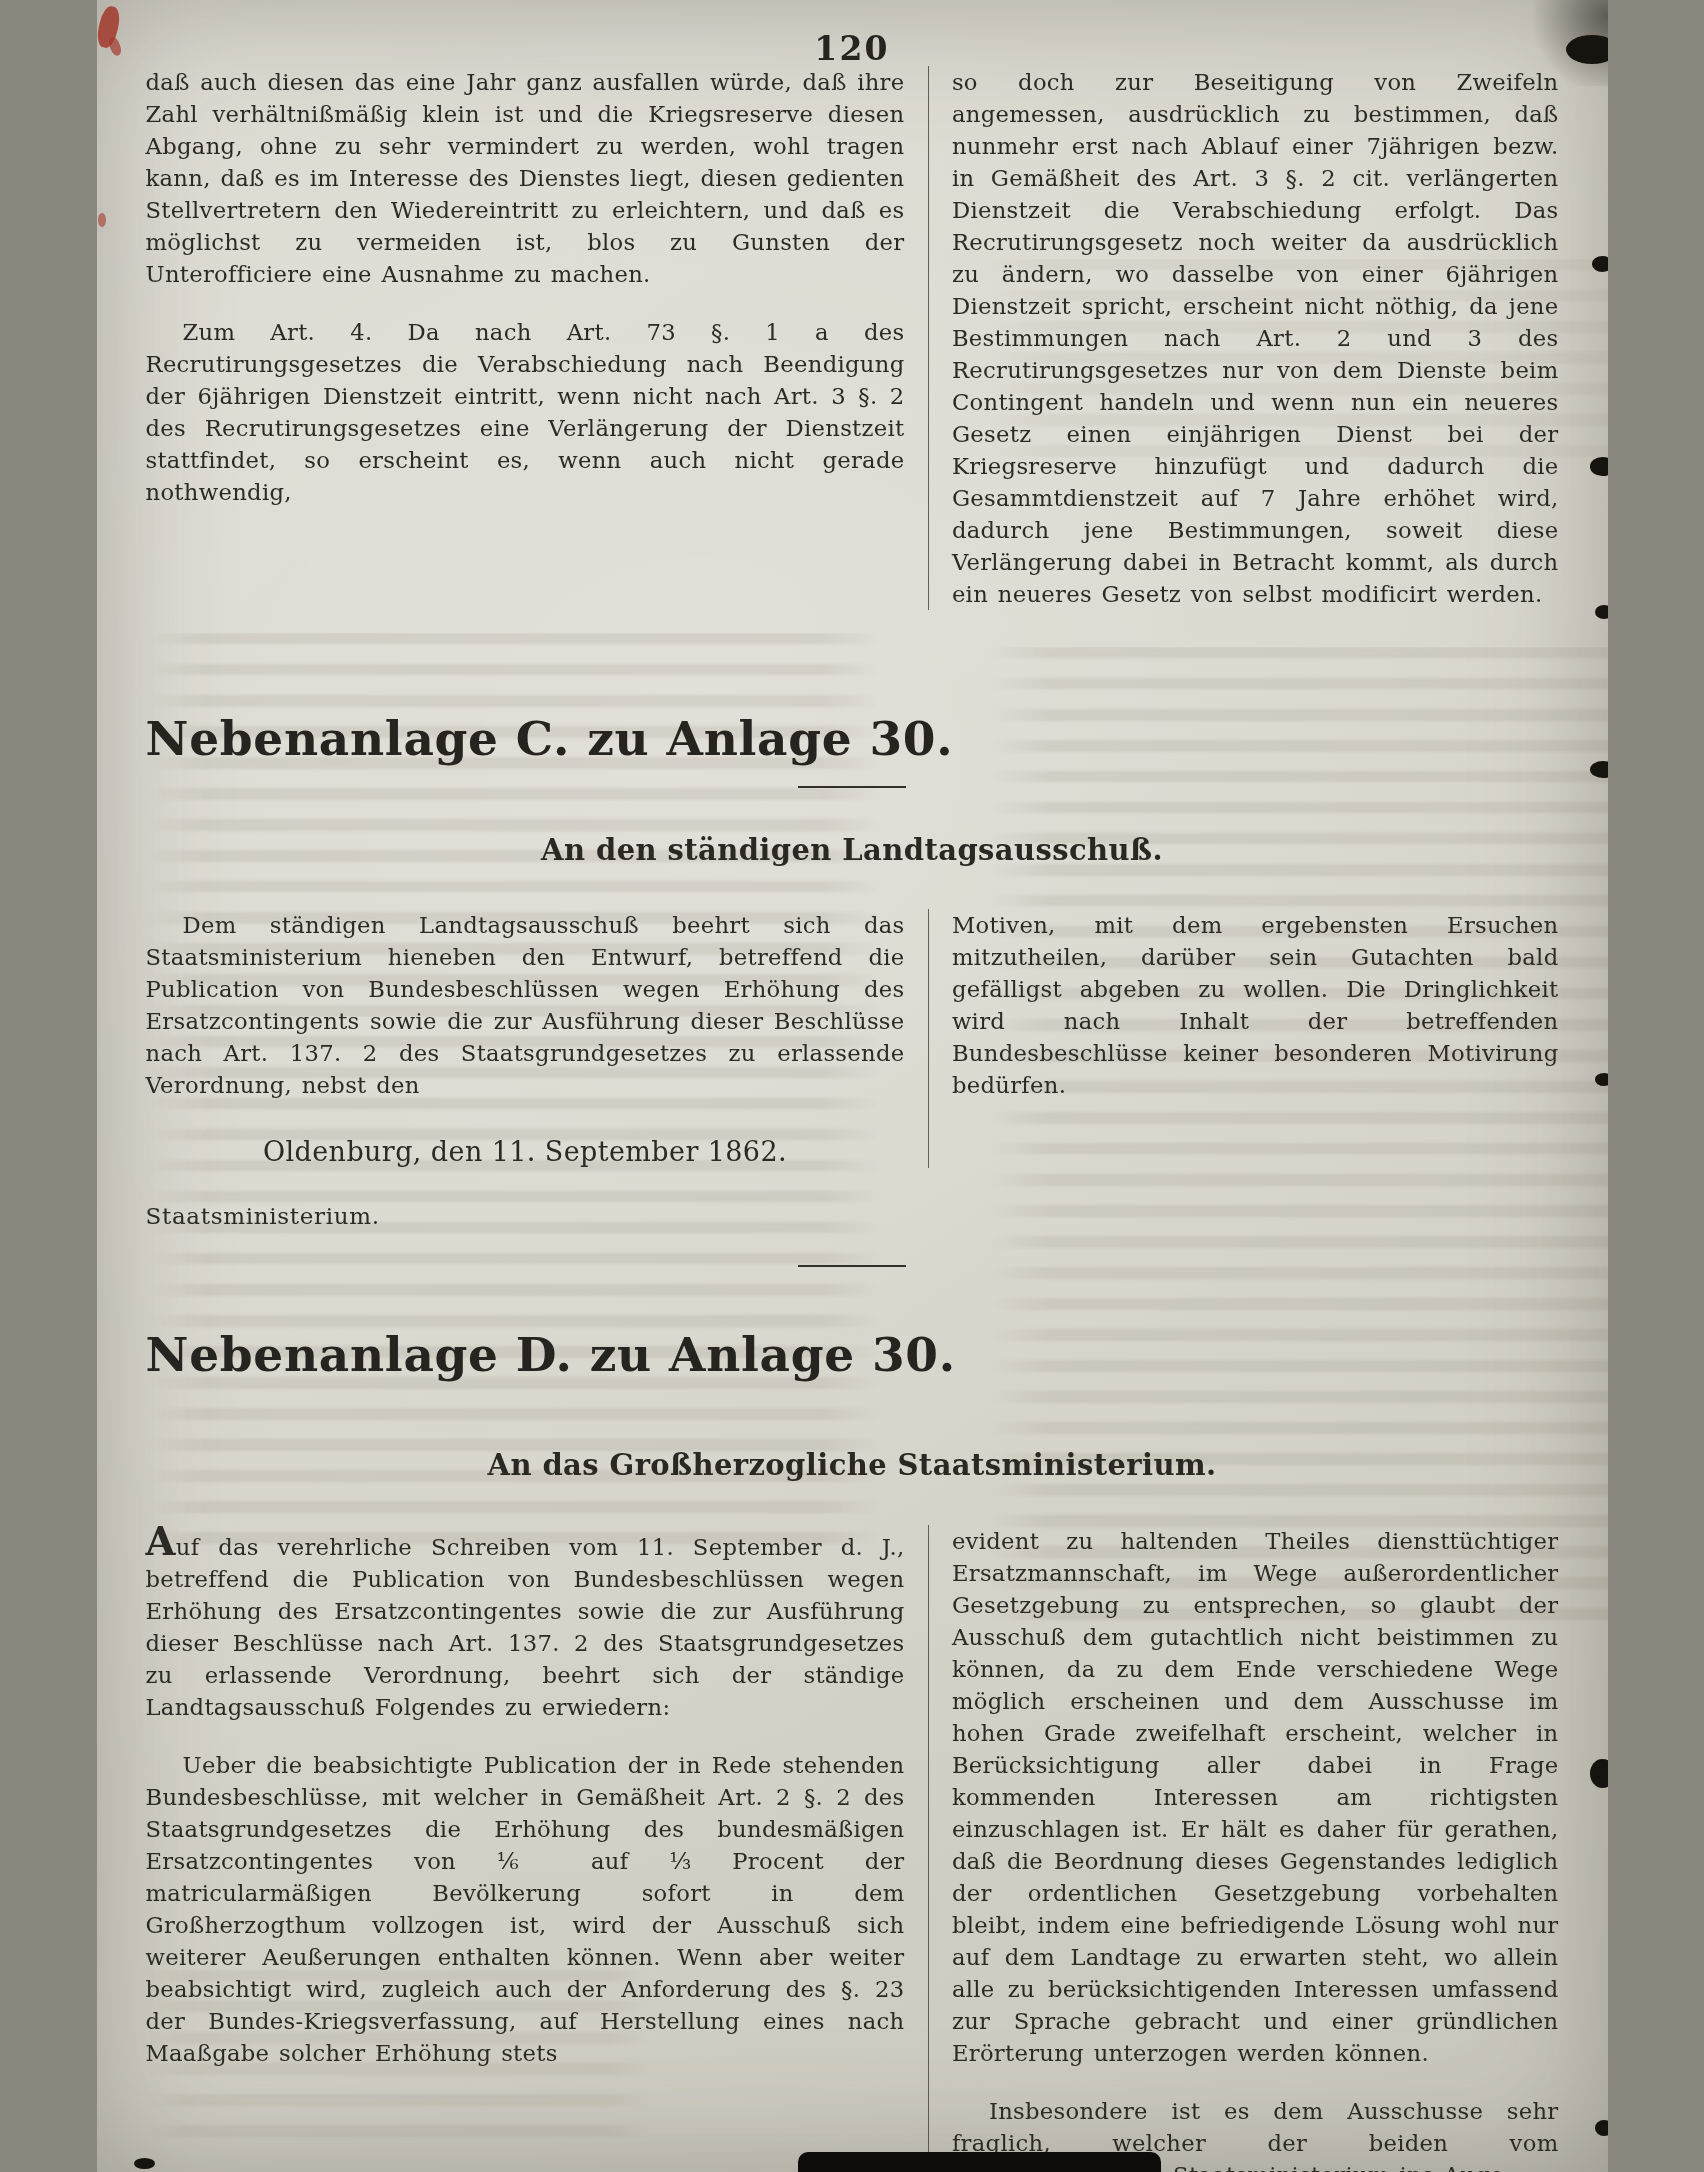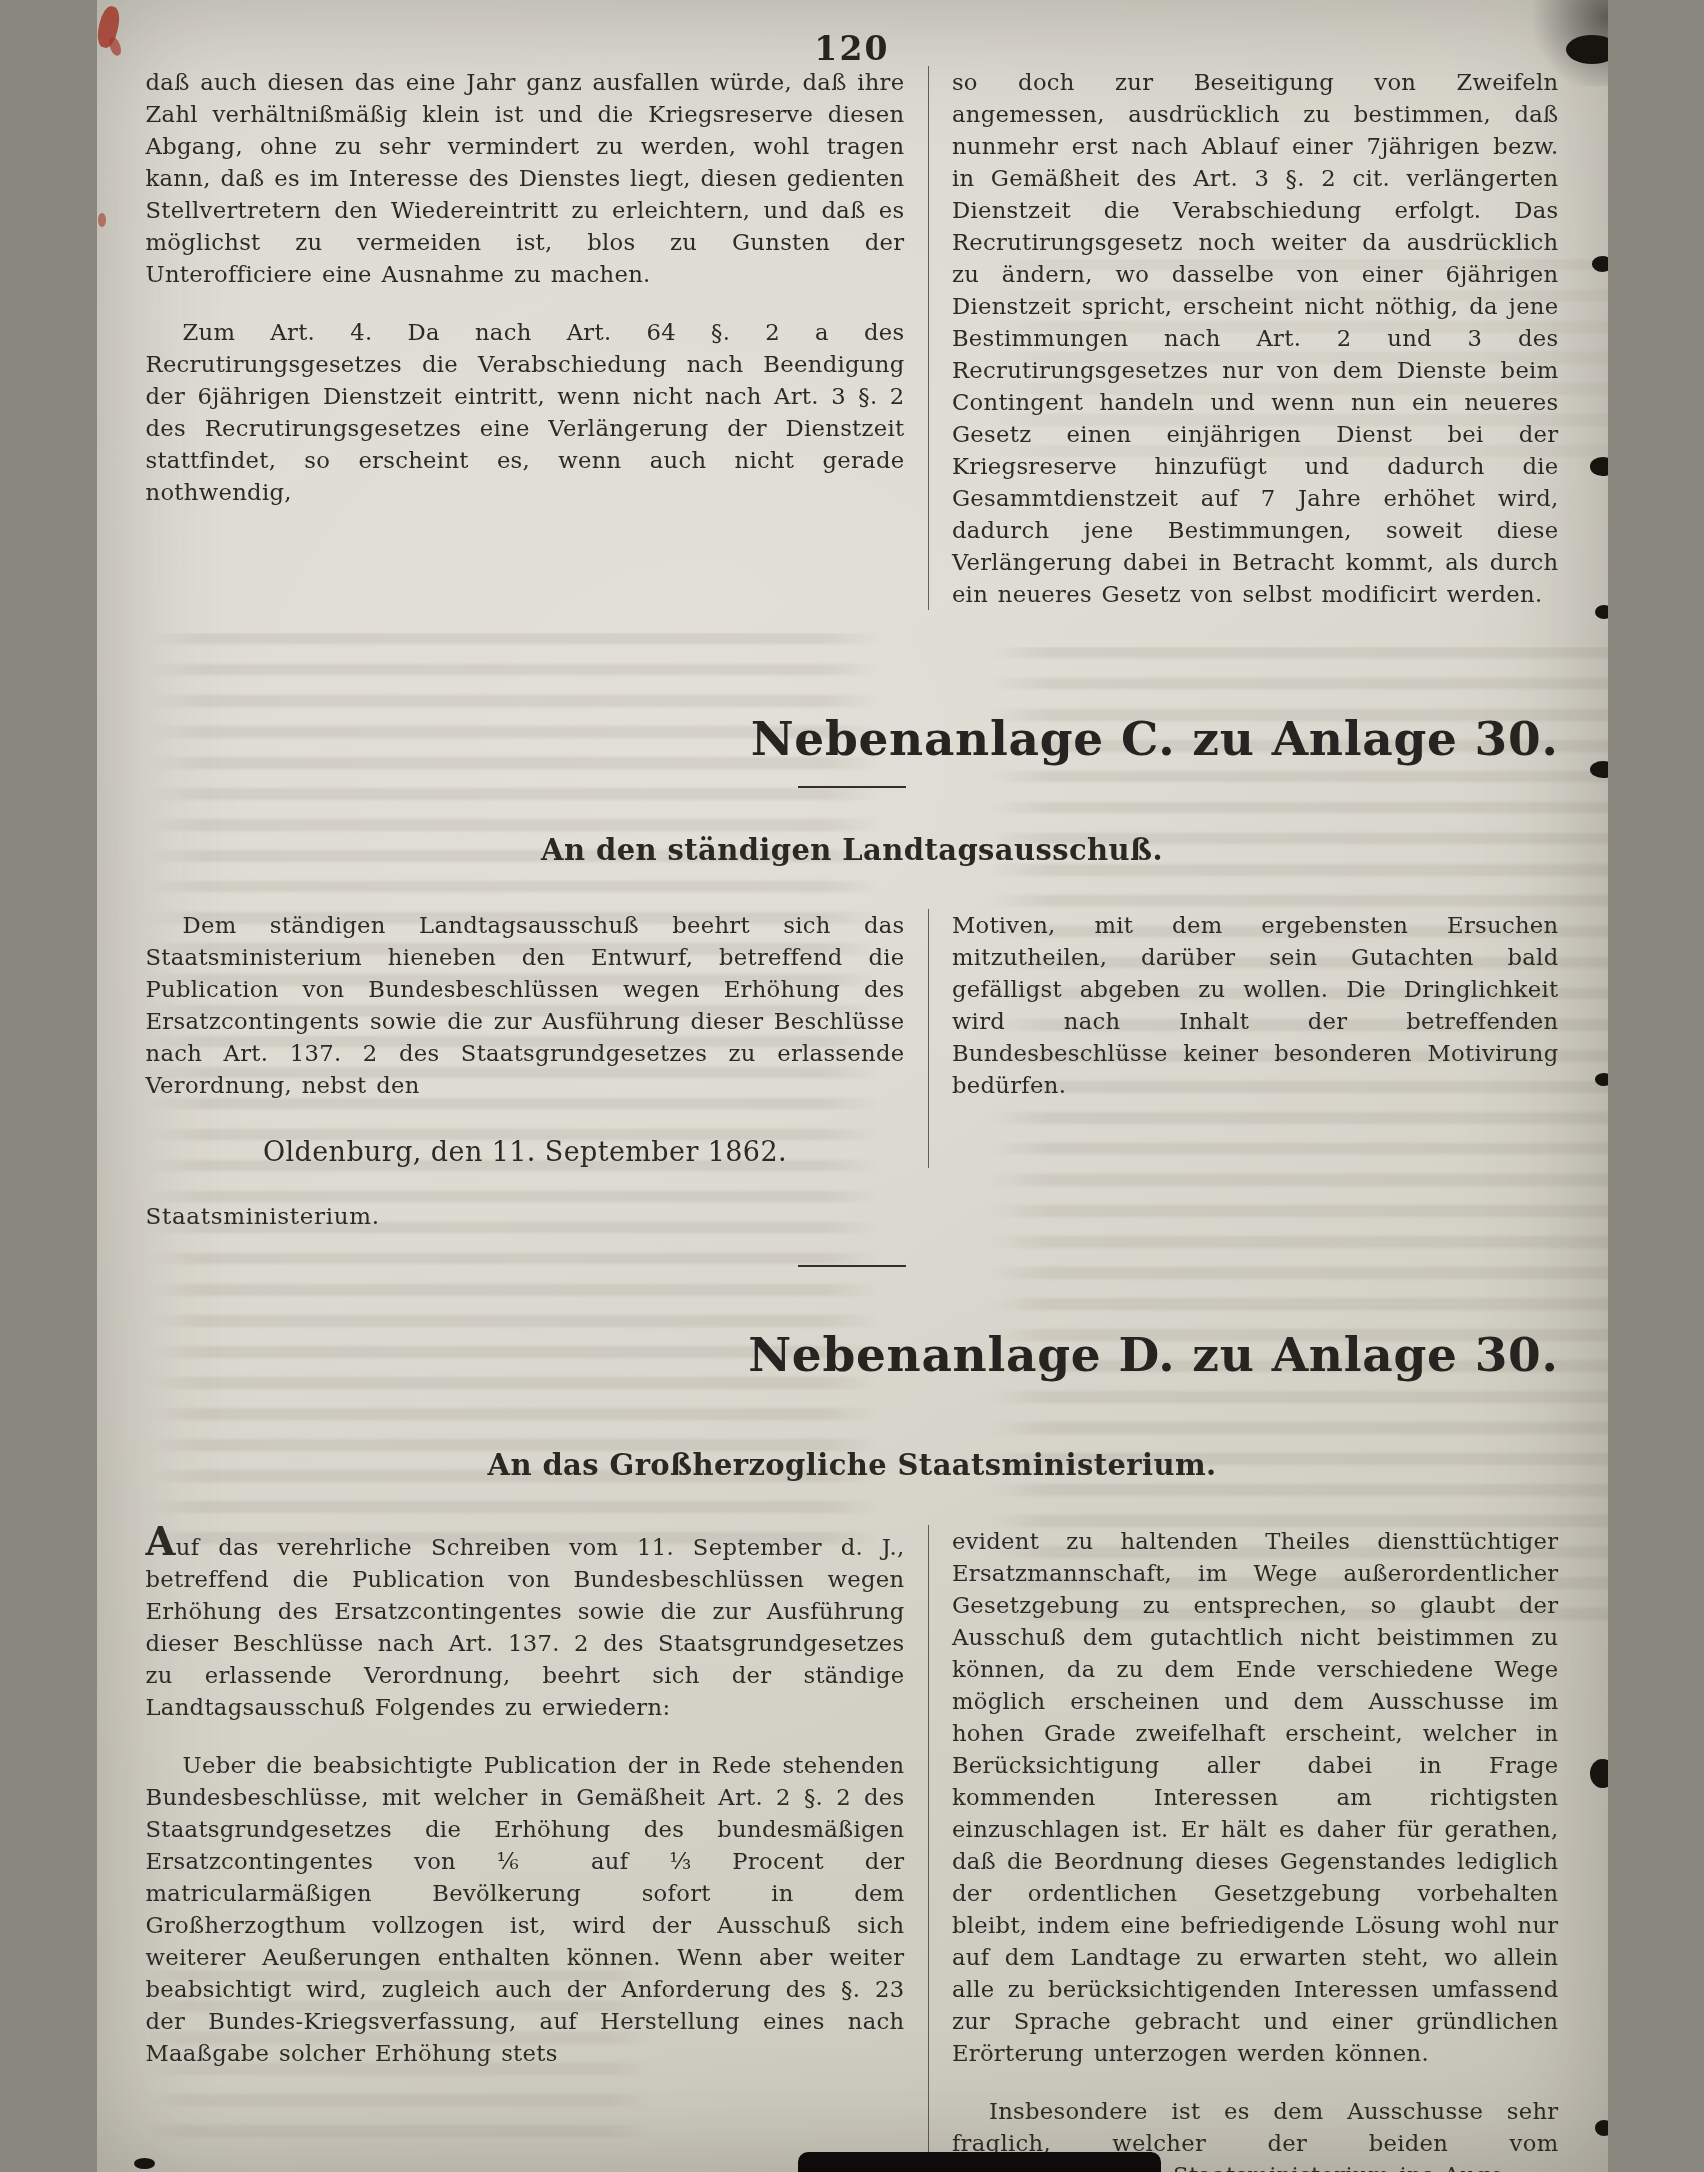--- a/index.html
+++ b/index.html
@@ -34,21 +34,21 @@
     letter-spacing:0.3px; word-spacing:2.2px;
     color:#2c2a24;
   }
   .para + .para { margin-top:26px; }
   .indent { text-indent:37px; }
 
   .initial::first-letter { font-size:1.7em; line-height:0.9; font-weight:600; }
 
   .annex-heading {
     margin:101px 0 0 0;
-    text-align:right;
+    text-align:left;
     font-size:47px; font-weight:bold; letter-spacing:0.7px;
     color:#262420;
   }
   .annex-heading.second { margin-top:60px; }
   .rule-short {
     width:108px; height:2.2px;
     margin:20px auto 0 auto;
     background:#33302a;
   }
   .rule-short.sig-rule { margin-top:32px; }
@@ -124,21 +124,21 @@
   <div class="bleed b3"></div>
   <div class="bleed b4"></div>
 
   <div class="pageno">120</div>
 
   <div class="content">
 
     <section class="two-col">
       <div class="col-left">
         <p class="para">daß auch diesen das eine Jahr ganz ausfallen würde, daß ihre Zahl verhältnißmäßig klein ist und die Kriegsreserve diesen Abgang, ohne zu sehr vermindert zu werden, wohl tragen kann, daß es im Interesse des Dienstes liegt, diesen gedienten Stellvertretern den Wiedereintritt zu erleichtern, und daß es möglichst zu vermeiden ist, blos zu Gunsten der Unterofficiere eine Ausnahme zu machen.</p>
-        <p class="para indent">Zum Art. 4.  Da nach Art. 64 §. 2 a des Recrutirungsgesetzes die Verabschiedung nach Beendigung der 6jährigen Dienstzeit eintritt, wenn nicht nach Art. 3 §. 2 des Recrutirungsgesetzes eine Verlängerung der Dienstzeit stattfindet, so erscheint es, wenn auch nicht gerade nothwendig,</p>
+        <p class="para indent">Zum Art. 4.  Da nach Art. 73 §. 1 a des Recrutirungsgesetzes die Verabschiedung nach Beendigung der 6jährigen Dienstzeit eintritt, wenn nicht nach Art. 3 §. 2 des Recrutirungsgesetzes eine Verlängerung der Dienstzeit stattfindet, so erscheint es, wenn auch nicht gerade nothwendig,</p>
       </div>
       <div class="divider"></div>
       <div class="col-right">
         <p class="para">so doch zur Beseitigung von Zweifeln angemessen, ausdrücklich zu bestimmen, daß nunmehr erst nach Ablauf einer 7jährigen bezw. in Gemäßheit des Art. 3 §. 2 cit. verlängerten Dienstzeit die Verabschiedung erfolgt.  Das Recrutirungsgesetz noch weiter da ausdrücklich zu ändern, wo dasselbe von einer 6jährigen Dienstzeit spricht, erscheint nicht nöthig, da jene Bestimmungen nach Art. 2 und 3 des Recrutirungsgesetzes nur von dem Dienste beim Contingent handeln und wenn nun ein neueres Gesetz einen einjährigen Dienst bei der Kriegsreserve hinzufügt und dadurch die Gesammtdienstzeit auf 7 Jahre erhöhet wird, dadurch jene Bestimmungen, soweit diese Verlängerung dabei in Betracht kommt, als durch ein neueres Gesetz von selbst modificirt werden.</p>
       </div>
     </section>
 
     <h2 class="annex-heading">Nebenanlage C. zu Anlage 30.</h2>
     <div class="rule-short"></div>
     <h3 class="address">An den ständigen Landtagsausschuß.</h3>

